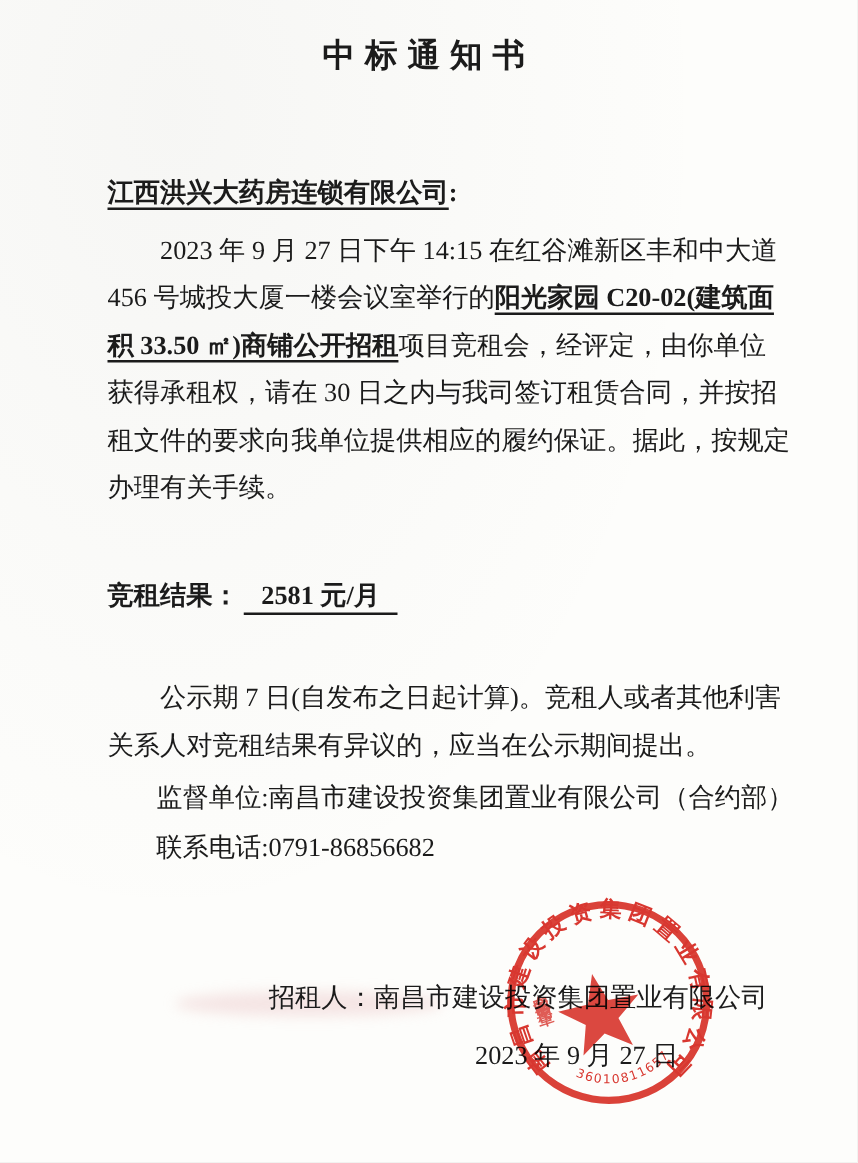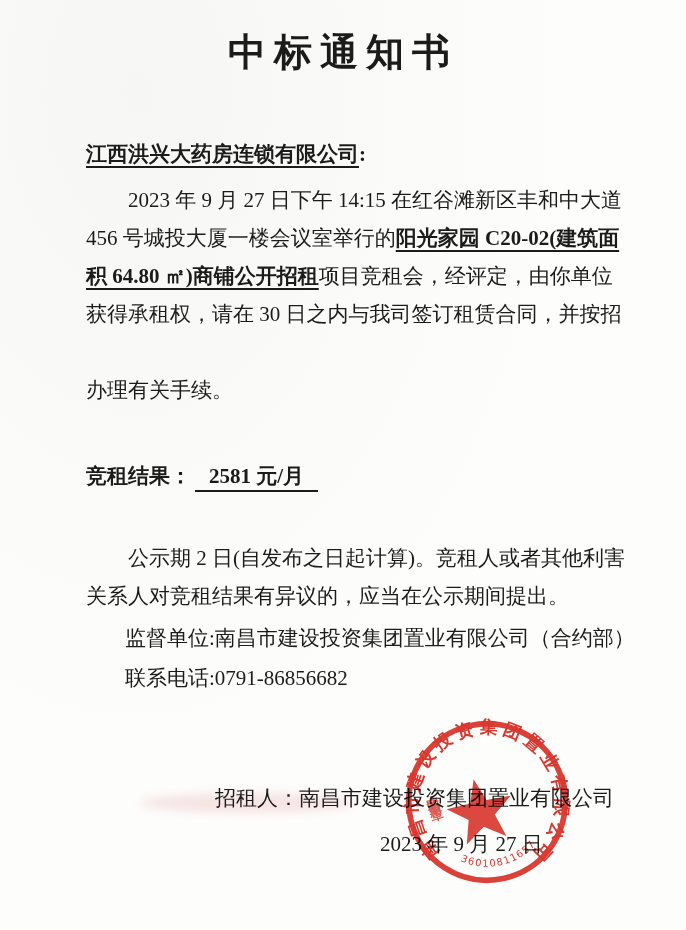--- a/index.html
+++ b/index.html
@@ -8,21 +8,21 @@
     width:686px;height:930px;
     margin:0 auto;
     background:#fdfdfb;
     background-image:radial-gradient(ellipse at 20% 10%, rgba(120,120,120,0.05), rgba(0,0,0,0) 55%);
     overflow:hidden;
     font-family:"Liberation Serif","DejaVu Serif",serif;
     color:#1b1b1b;
   }
   .title{
     position:absolute;top:27px;left:0;width:100%;
-    text-align:center;font-size:38px;font-weight:bold;
+    text-align:center;font-size:26px;font-weight:bold;
     letter-spacing:8px;white-space:nowrap;
   }
   .line{
     position:absolute;left:86px;width:530px;height:26px;
     font-size:21px;line-height:26px;white-space:nowrap;margin-top:13px;
   }
   .addressee{top:128px;font-weight:bold;}
   .addressee .uline{text-decoration:underline;text-underline-offset:5px;text-decoration-thickness:2px;}
   .indent{padding-left:42px;}
   .indent-sm{padding-left:39px;}
@@ -75,30 +75,31 @@
 <div class="page">
 
   <div class="title">中标通知书</div>
 
   <div class="line addressee"><span class="uline">江西洪兴大药房连锁有限公司</span><span>:</span></div>
 
   <div class="line l1 indent"><span>2023 年 9 月 27 日下午 14:15 在红谷滩新区丰和中大道</span><span class="em"></span><span></span></div>
 
   <div class="line l2"><span>456 号城投大厦一楼会议室举行的</span><span class="em">阳光家园 C20-02(建筑面</span><span></span></div>
 
-  <div class="line l3"><span></span><span class="em">积 64.80 ㎡)商铺公开招租</span><span>项目竞租会，经评定，由你单位</span></div>
+  <div class="line l3"><span></span><span class="em">积 33.50 ㎡)商铺公开招租</span><span>项目竞租会，经评定，由你单位</span></div>
 
   <div class="line l4"><span>获得承租权，请在 30 日之内与我司签订租赁合同，并按招</span><span class="em"></span><span></span></div>
 
+  <div class="line l5"><span>租文件的要求向我单位提供相应的履约保证。据此，按规定</span><span class="em"></span><span></span></div>
 
   <div class="line l6"><span>办理有关手续。</span><span class="em"></span><span></span></div>
 
   <div class="line result"><span>竞租结果：</span><span class="value">2581 元/月</span></div>
 
-  <div class="line n1 indent">公示期 2 日(自发布之日起计算)。竞租人或者其他利害</div>
+  <div class="line n1 indent">公示期 7 日(自发布之日起计算)。竞租人或者其他利害</div>
   <div class="line n3 indent-sm">监督单位:南昌市建设投资集团置业有限公司（合约部）</div>
   <div class="line n2">关系人对竞租结果有异议的，应当在公示期间提出。</div>
   <div class="line n4 indent-sm">联系电话:0791-86856682</div>
 
   <div class="smudge"></div>
 
   <div class="line f1">招租人：南昌市建设投资集团置业有限公司</div>
   <div class="line f2">2023 年 9 月 27 日</div>
 
   <svg class="seal" viewBox="0 0 230 230">

